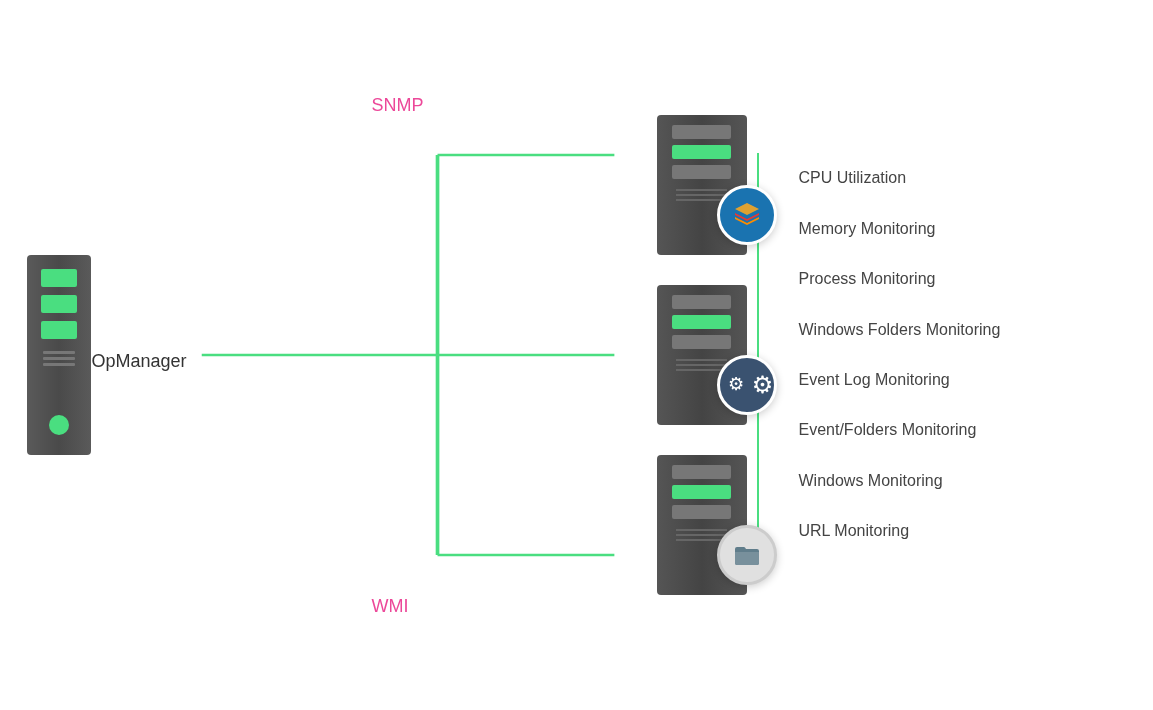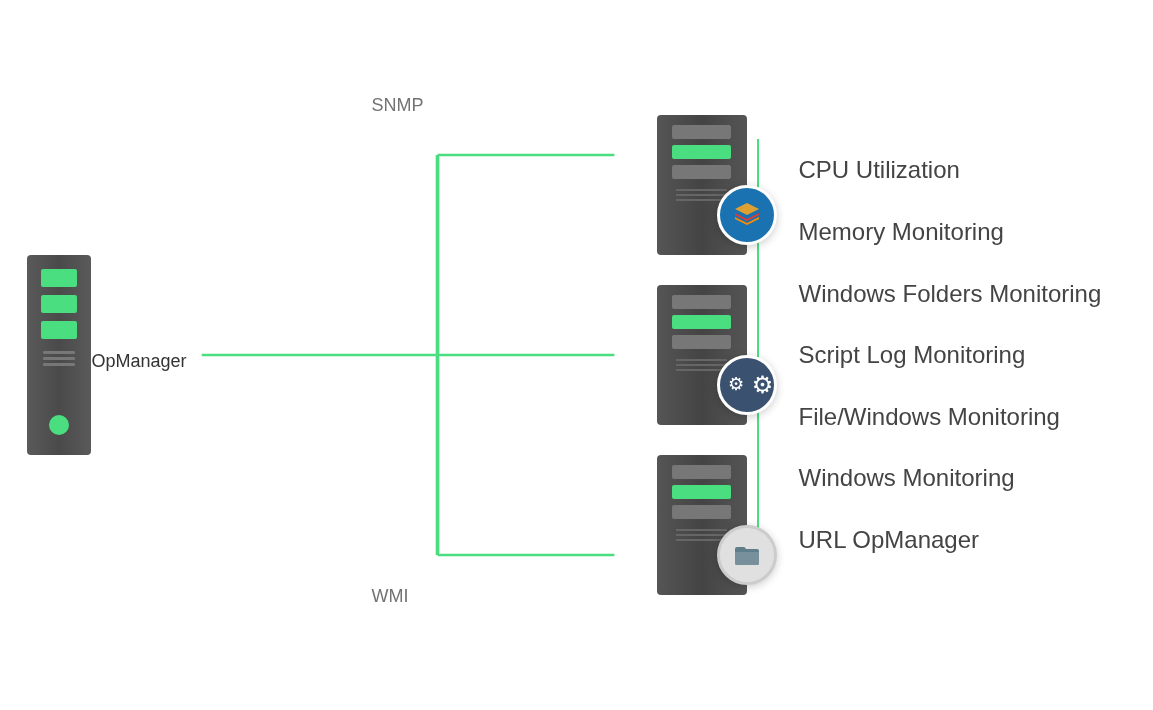--- a/index.html
+++ b/index.html
@@ -182,39 +182,39 @@
 
     .badge-gray {
       background: #e0e0e0;
       border-color: #ccc;
     }
 
     
     .protocol-label {
       position: absolute;
       font-size: 18px;
-      color: #737373;
+      color: #ec4899;
       font-weight: 500;
     }
 
     
     .monitoring-list {
       width: 370px;
       flex-shrink: 0;
       display: flex;
       flex-direction: column;
       gap: 0;
       padding-left: 20px;
       border-left: 2px solid #4ade80;
       margin-left: 10px;
     }
 
     .monitoring-item {
       padding: 14px 20px;
-      font-size: 24px;
+      font-size: 16px;
       color: #444;
       font-weight: 400;
       line-height: 1.4;
     }
 
     
     .badge svg {
       width: 32px;
       height: 32px;
     }
@@ -249,21 +249,21 @@
 
       <line x1="170" y1="100" x2="290" y2="100" stroke="#4ade80" stroke-width="2.5"></line>
 
       <line x1="170" y1="300" x2="290" y2="300" stroke="#4ade80" stroke-width="2.5"></line>
 
       <line x1="170" y1="500" x2="290" y2="500" stroke="#4ade80" stroke-width="2.5"></line>
     </svg>
 
     <div class="protocol-label" style="left: 185px; top: 40px;">SNMP</div>
 
-    <div class="protocol-label" style="left: 185px; bottom: 48px;">WMI</div>
+    <div class="protocol-label" style="left: 185px; bottom: 38px;">WMI</div>
 
     <div class="servers-column">
 
       <div class="server-item">
         <div class="mini-server">
           <div class="mini-server-bar gray"></div>
           <div class="mini-server-bar green"></div>
           <div class="mini-server-bar gray"></div>
           <div class="mini-server-lines">
             <div class="mini-server-line"></div>
@@ -323,20 +323,21 @@
           </svg>
         </div>
       </div>
 
     </div>
   </div>
 
   <div class="monitoring-list">
     <div class="monitoring-item">CPU Utilization</div>
     <div class="monitoring-item">Memory Monitoring</div>
+    <div class="monitoring-item">Process Monitoring</div>
     <div class="monitoring-item">Windows Folders Monitoring</div>
-    <div class="monitoring-item">Script Log Monitoring</div>
-    <div class="monitoring-item">File/Windows Monitoring</div>
+    <div class="monitoring-item">Event Log Monitoring</div>
+    <div class="monitoring-item">Event/Folders Monitoring</div>
     <div class="monitoring-item">Windows Monitoring</div>
-    <div class="monitoring-item">URL OpManager</div>
+    <div class="monitoring-item">URL Monitoring</div>
   </div>
 
 </div>
 
 </body></html>

